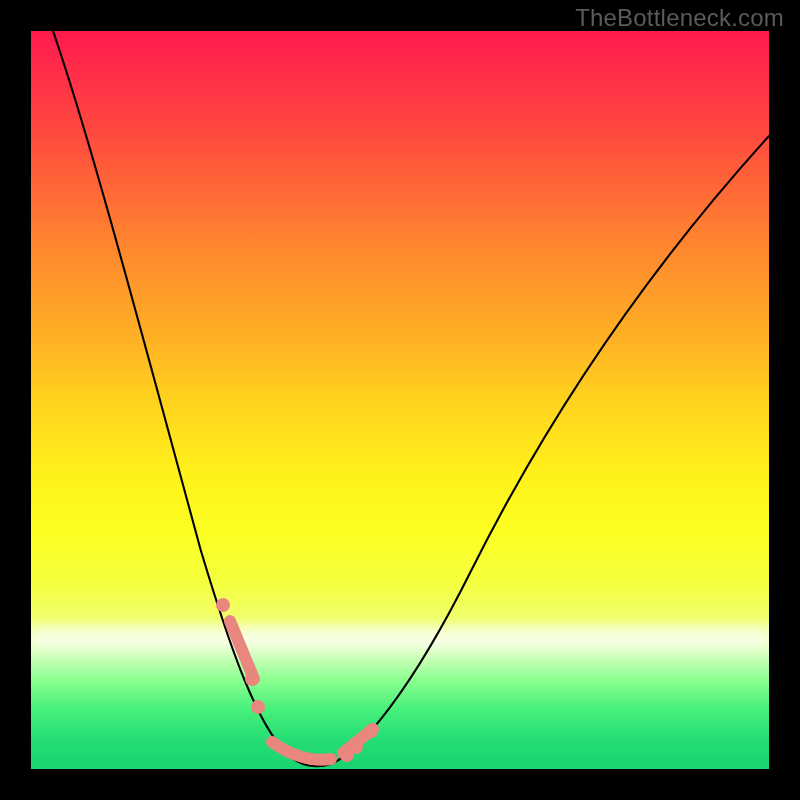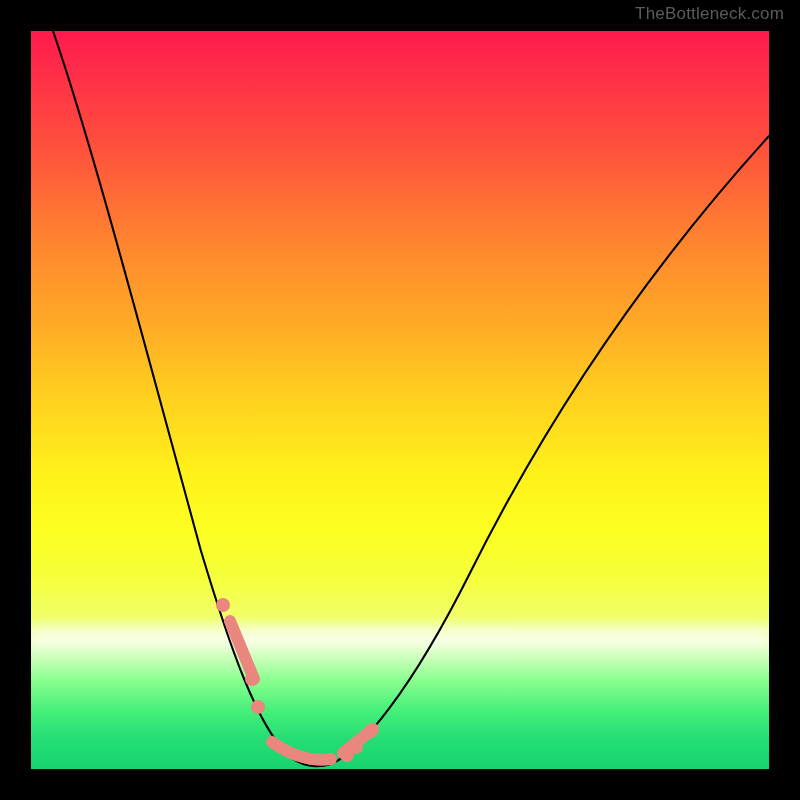--- a/index.html
+++ b/index.html
@@ -55,21 +55,21 @@
     top: 80.6%;
     height: 3.2%;
     background: rgba(255,255,255,0.55);
     filter: blur(6px);
   }
   .watermark {
     position: absolute;
     top: 4px;
     right: 16px;
     color: #5b5b5b;
-    font-size: 17px;
+    font-size: 24px;
     letter-spacing: 0.2px;
     font-weight: 500;
     user-select: none;
   }
   svg.curve {
     position: absolute;
     inset: 0;
   }
   .curve path.line {
     fill: none;

